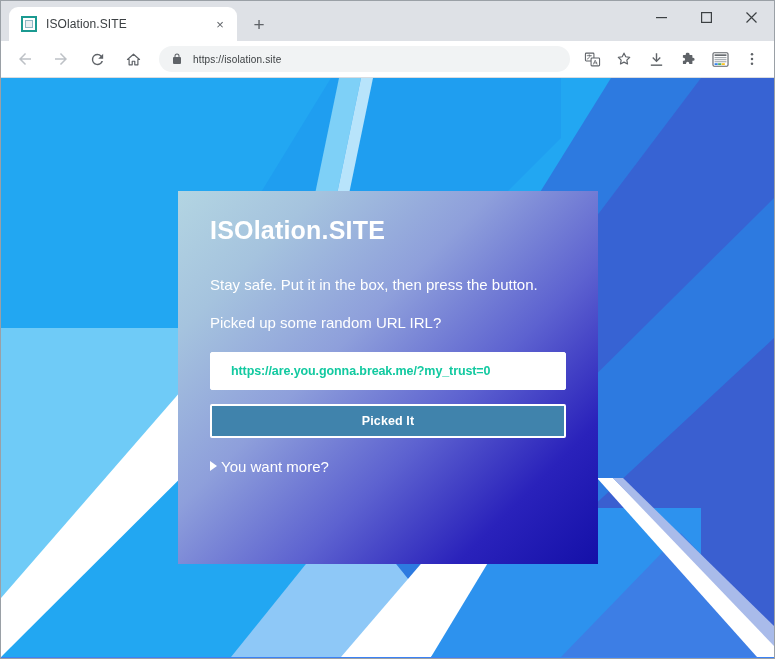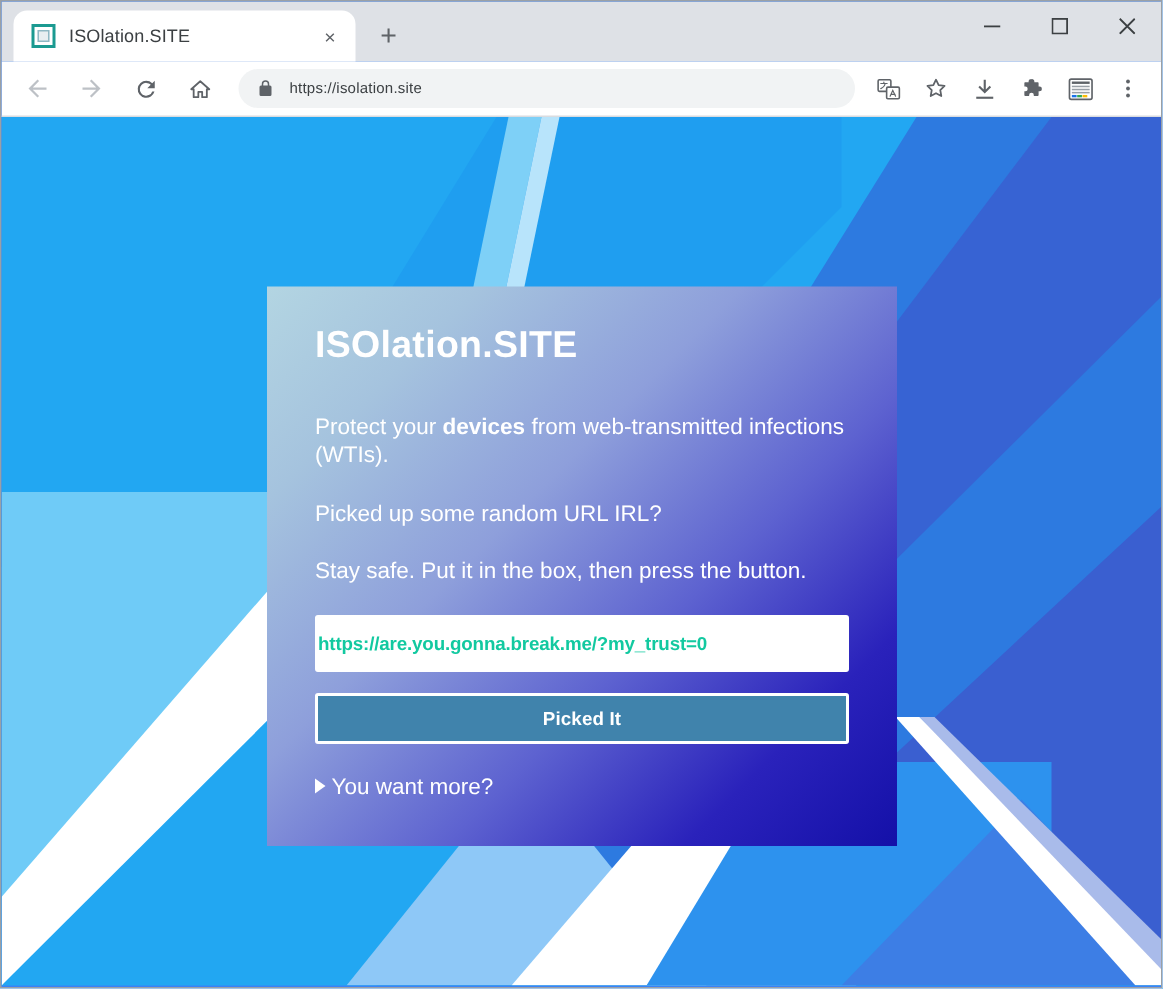--- a/index.html
+++ b/index.html
@@ -206,21 +206,21 @@
   .card-p.last { margin-bottom: 19px; }
 
   .url-input {
     display: block;
     width: 100%;
     height: 38px;
     box-sizing: border-box;
     background: #ffffff;
     border: 1px solid #ffffff;
     border-radius: 2px;
-    padding: 0 1px;
+    padding: 0 20px;
     font-family: "Liberation Sans", sans-serif;
     font-size: 12.5px;
     font-weight: 700;
     color: #12c9a0;
     letter-spacing: -.1px;
     outline: none;
   }
   .isolate-btn {
     display: block;
     width: 100%;
@@ -393,25 +393,24 @@
       <polygon points="612,400 622,400 773,548 773,568" fill="#a9bbea"></polygon>
 
       <polygon points="650,430 773,430 773,579 600,579" fill="#3066d8" opacity="0.0"></polygon>
 
       <polygon points="745,60 773,60 773,105 762,105" fill="#2d7ae0" opacity="0"></polygon>
     </svg>
 
     <div class="card">
       <h1 class="card-title">ISOlation.SITE</h1>
 
-      <p class="card-p"><span>Protect your </span><b>devices</b><span> from web-transmitted infections (WTIs).</span></p>
+
+      <p class="card-p last">Stay safe. Put it in the box, then press the button.</p>
 
       <p class="card-p">Picked up some random URL IRL?</p>
-
-      <p class="card-p last">Stay safe. Put it in the box, then press the button.</p>
 
       <input class="url-input" type="text" value="https://are.you.gonna.break.me/?my_trust=0" style="">
 
       <button class="isolate-btn">Picked It</button>
 
       <div class="more-row">
         <span class="more-caret"></span>
         <span class="more-label">You want more?</span>
       </div>
     </div>

